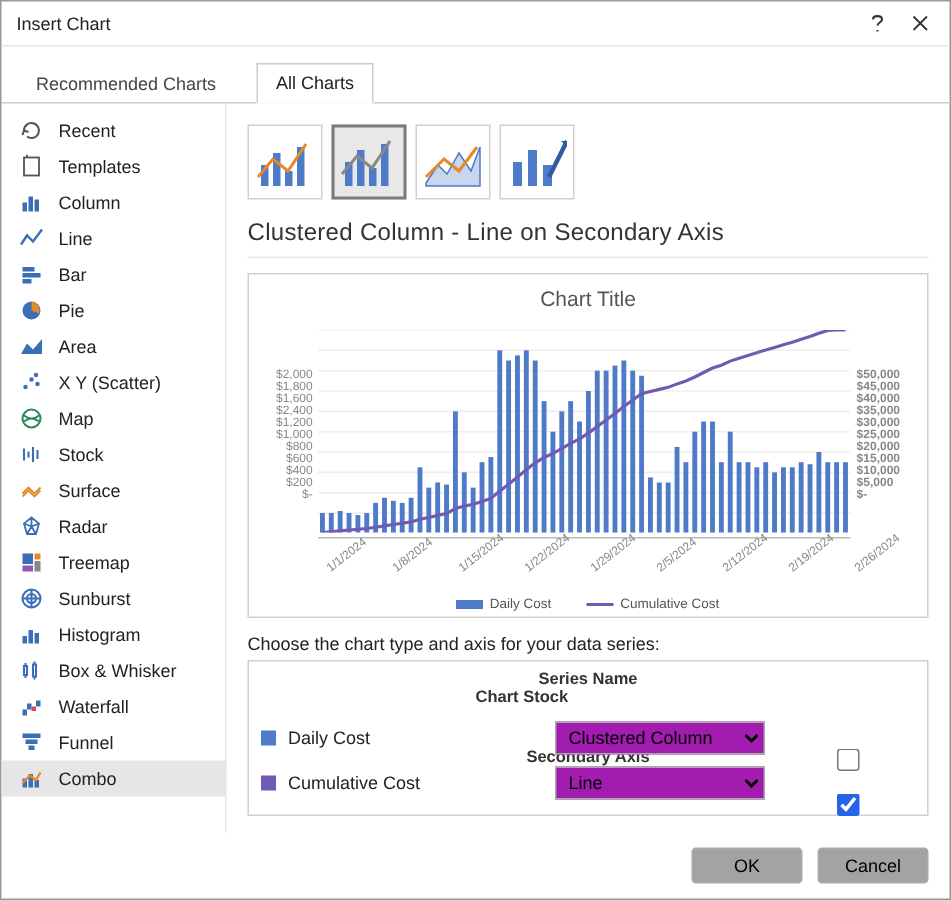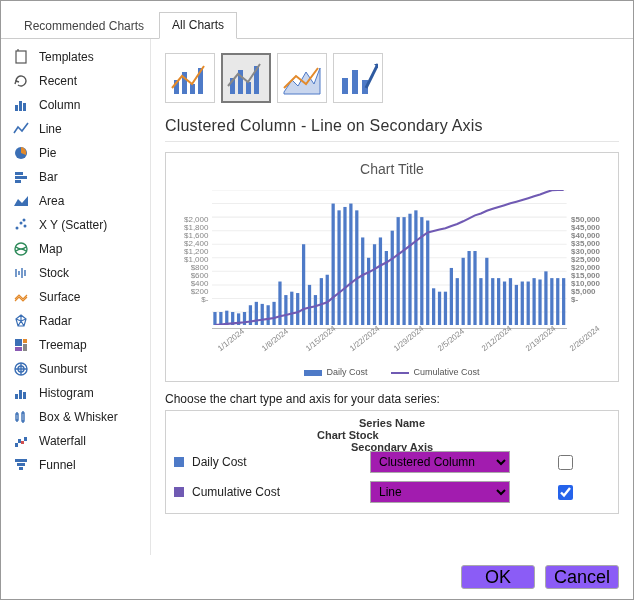--- a/index.html
+++ b/index.html
@@ -5,21 +5,21 @@
   * { box-sizing: border-box; font-family: "Segoe UI", Arial, sans-serif; }
   body { margin: 0; background: #fff; width: 634px; height: 600px; overflow: hidden; font-size: 12px; color: #222; }
 
   .dlg { width: 634px; height: 600px; border: 1px solid #999; display: flex; flex-direction: column; }
 
   .titlebar { display: flex; align-items: center; height: 30px; padding: 0 6px 0 10px; border-bottom: 1px solid #e5e5e5; }
   .titlebar .title { flex: 1; font-size: 12px; }
   .titlebar .tbtn { width: 28px; height: 28px; display: flex; align-items: center; justify-content: center; }
   .titlebar .tbtn svg { stroke: #333; }
 
-  .tabs { display: flex; align-items: flex-end; height: 30px; padding: 0 10px; gap: 2px; border-bottom: 1px solid #ccc; margin-top: 8px;}
+  .tabs { display: flex; align-items: flex-end; height: 30px; padding: 0 10px; gap: 14px; border-bottom: 1px solid #ccc; margin-top: 8px;}
   .tab { padding: 5px 12px 6px; font-size: 12px; border: 1px solid transparent; border-bottom: none; position: relative; top: 1px;}
   .tab.active { border-color: #ccc; background: #fff; border-bottom: 1px solid #fff;}
   .tab:not(.active) { color: #444; }
 
   .body { flex: 1; display: flex; }
 
   .sidebar { width: 150px; border-right: 1px solid #e5e5e5; padding: 6px 0; }
   .sbitem { display: flex; align-items: center; gap: 10px; height: 24px; padding: 0 8px 0 12px; font-size: 12px; }
   .sbitem.sel { background: #e6e6e6; }
   .sbicon { width: 16px; height: 16px; display: flex; align-items: center; justify-content: center; flex: 0 0 16px;}
@@ -51,97 +51,110 @@
   .swatch.bar { background:#4e7ac7; height:6px;}
   .swatch.line { background:#705ab3; height:2px;}
 
   .series-config { margin-top: 10px; font-size: 12px; }
   .series-head { font-size: 12px; padding-bottom: 4px;}
   .series-box { border: 1px solid #d0d0d0; padding: 6px 8px; }
   .series-box .row { display:flex; align-items:center; height: 30px; }
   .series-box .hdr { font-weight: 600; font-size: 11px; color: #333; flex-direction: column;}
   .col-name { flex: 1; display:flex; align-items:center; gap:8px;}
   .col-type { width: 150px; }
-  .col-axis { width: 90px; text-align: center; }
+  .col-axis { width: 90px; text-align: center; margin-top: 28px; }
   .marker { width: 10px; height: 10px; display:inline-block;}
   .marker.blue { background:#4e7ac7;}
   .marker.purple { background:#705ab3;}
   select { width: 140px; font-size: 12px; padding: 2px 4px; border:1px solid #aaa; background:#a21caf;}
   input[type=checkbox] { width: 15px; height: 15px; accent-color: #2563eb;}
 
   .footer { height: 44px; display:flex; justify-content:flex-end; align-items:center; gap:10px; padding: 0 14px; border-top: 0; }
-  .btn { min-width: 74px; height: 24px; border:1px solid #aaa; background:#8b5cf6; font-size:18px; border-radius:3px; }
+  .btn { min-width: 74px; height: 24px; border:1px solid #aaa; background:#a3a3a3; font-size:12px; border-radius:3px; }
 </style>
 </head>
 <body>
 
 <div class="dlg">
 
+  <div class="titlebar">
+    <div class="title">Insert Chart</div>
+    <div class="tbtn">
+      <svg width="10" height="14" viewBox="0 0 10 14" fill="none" stroke-width="1.4">
+          <path d="M2 4 C2 1 8 1 8 4 C8 6 5 6 5 8 M5 11 v1"></path>
+        </svg>
+    </div>
+    <div class="tbtn">
+      <svg width="11" height="11" viewBox="0 0 11 11" stroke-width="1.2">
+          <path d="M1 1 L10 10 M10 1 L1 10"></path>
+        </svg>
+    </div>
+  </div>
 
   <div class="tabs">
     <div class="tab">Recommended Charts</div>
     <div class="tab active">All Charts</div>
   </div>
 
   <div class="body">
     <div class="sidebar" id="sidebar">
         <div class="sbitem">
           <span class="sbicon">
+            <svg width="16" height="16" viewBox="0 0 16 16" fill="none" stroke="#555" stroke-width="1.4">
+              <path d="M3 8 A5 5 0 1 1 5 12"></path>
+              <path d="M2 11 L3 8 L6 9" fill="none"></path>
+            </svg>
+          </span>
+          <span>Recent</span>
+        </div>
+        <div class="sbitem">
+          <span class="sbicon">
             <svg width="16" height="16" viewBox="0 0 16 16" fill="none" stroke="#555" stroke-width="1.2">
               <rect x="3" y="2" width="10" height="12"></rect>
               <path d="M5 2 V0"></path>
             </svg>
           </span>
           <span>Templates</span>
         </div>
         <div class="sbitem">
           <span class="sbicon">
-            <svg width="16" height="16" viewBox="0 0 16 16" fill="none" stroke="#555" stroke-width="1.4">
-              <path d="M3 8 A5 5 0 1 1 5 12"></path>
-              <path d="M2 11 L3 8 L6 9" fill="none"></path>
-            </svg>
-          </span>
-          <span>Recent</span>
-        </div>
-        <div class="sbitem">
-          <span class="sbicon">
             <svg width="16" height="16" viewBox="0 0 16 16">
               <rect x="2" y="8" width="3" height="6" fill="#3b6fb5"></rect>
               <rect x="6" y="4" width="3" height="10" fill="#3b6fb5"></rect>
               <rect x="10" y="6" width="3" height="8" fill="#3b6fb5"></rect>
             </svg>
           </span>
           <span>Column</span>
         </div>
         <div class="sbitem">
           <span class="sbicon">
             <svg width="16" height="16" viewBox="0 0 16 16" fill="none" stroke="#3b6fb5" stroke-width="1.6">
               <path d="M1 12 L5 6 L9 10 L15 2"></path>
             </svg>
           </span>
           <span>Line</span>
         </div>
         <div class="sbitem">
           <span class="sbicon">
             <svg width="16" height="16" viewBox="0 0 16 16">
-              <circle cx="8" cy="8" r="6" fill="#3b6fb5"></circle>
-              <path d="M8 8 L8 2 A6 6 0 0 1 13 10 Z" fill="#e38a2b"></path>
-            </svg>
-          </span>
-          <span>Pie</span>
-        </div>
-        <div class="sbitem">
-          <span class="sbicon">
-            <svg width="16" height="16" viewBox="0 0 16 16">
               <rect x="2" y="3" width="8" height="3" fill="#3b6fb5"></rect>
               <rect x="2" y="7" width="12" height="3" fill="#3b6fb5"></rect>
               <rect x="2" y="11" width="6" height="3" fill="#3b6fb5"></rect>
             </svg>
           </span>
           <span>Bar</span>
+        </div>
+        <div class="sbitem">
+          <span class="sbicon">
+            <svg width="16" height="16" viewBox="0 0 16 16">
+              <circle cx="8" cy="8" r="6" fill="#3b6fb5"></circle>
+              <path d="M8 8 L8 2 A6 6 0 0 1 13 10 Z" fill="#e38a2b"></path>
+            </svg>
+          </span>
+          <span>Pie</span>
         </div>
         <div class="sbitem">
           <span class="sbicon">
             <svg width="16" height="16" viewBox="0 0 16 16">
               <path d="M1 13 L5 6 L9 10 L15 3 L15 13 Z" fill="#3b6fb5"></path>
             </svg>
           </span>
           <span>Area</span>
         </div>
         <div class="sbitem">
@@ -240,20 +253,31 @@
         </div>
         <div class="sbitem">
           <span class="sbicon">
             <svg width="16" height="16" viewBox="0 0 16 16" fill="#3b6fb5">
               <rect x="2" y="2" width="12" height="3"></rect>
               <rect x="4" y="6" width="8" height="3"></rect>
               <rect x="6" y="10" width="4" height="3"></rect>
             </svg>
           </span>
           <span>Funnel</span>
+        </div>
+        <div class="sbitem sel">
+          <span class="sbicon">
+            <svg width="16" height="16" viewBox="0 0 16 16">
+              <rect x="2" y="8" width="3" height="6" fill="#3b6fb5"></rect>
+              <rect x="6" y="5" width="3" height="9" fill="#3b6fb5"></rect>
+              <rect x="10" y="9" width="3" height="5" fill="#3b6fb5"></rect>
+              <path d="M2 11 L7 6 L11 9 L14 4" stroke="#e38a2b" stroke-width="1.6" fill="none"></path>
+            </svg>
+          </span>
+          <span>Combo</span>
         </div>
       </div>
 
     <div class="main">
 
       <div class="variants">
         <div class="vcard">
           <svg width="40" height="40" viewBox="0 0 40 40">
               <rect x="4" y="22" width="5" height="14" fill="#4e7ac7"></rect>
               <rect x="12" y="14" width="5" height="22" fill="#4e7ac7"></rect>

